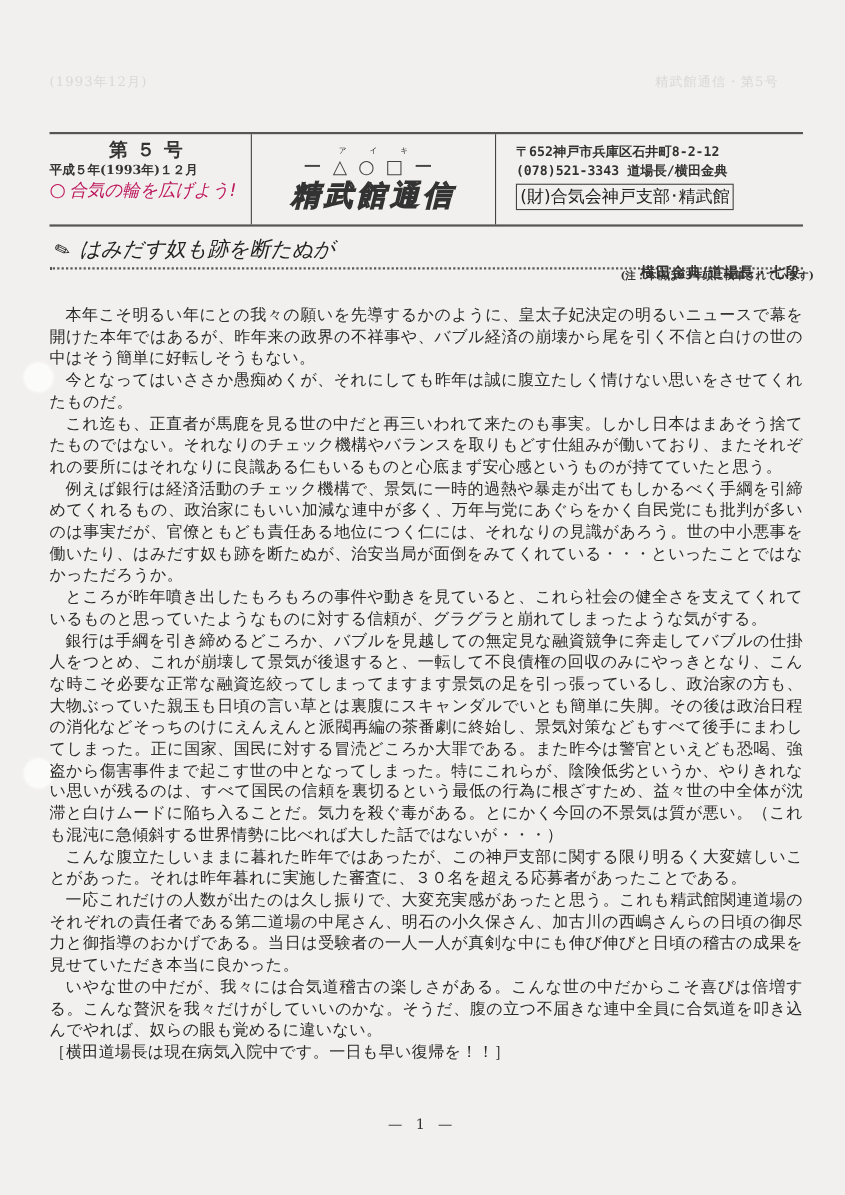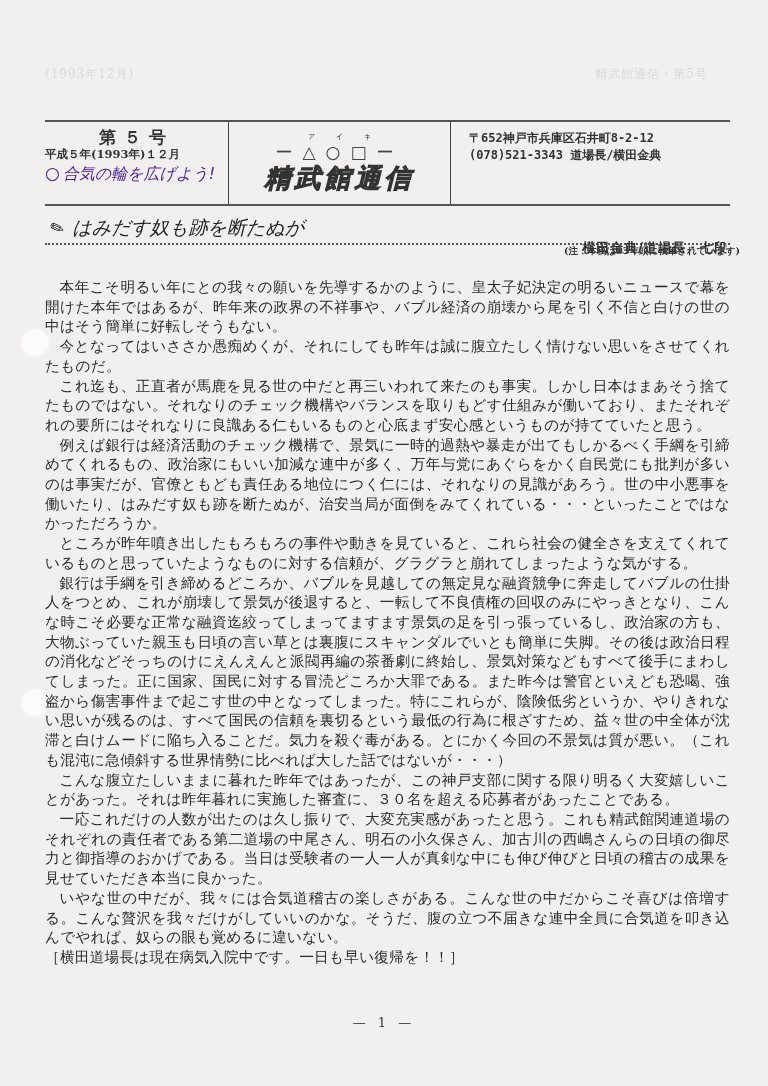--- a/index.html
+++ b/index.html
@@ -26,21 +26,21 @@
     position: absolute; left: 45px; top: 120px; width: 685px; height: 82px;
     border-top: 2px solid #555; border-bottom: 2px solid #555;
     display: flex;
   }
   .mh-col { height: 100%; box-sizing: border-box; }
   .mh-left { width: 184px; border-right: 1.5px solid #444; padding: 6px 0 0 0; }
   .mh-mid { width: 222px; border-right: 1.5px solid #444; text-align: center; padding-top: 10px; }
   .mh-right { flex: 1; padding: 8px 0 0 18px; }
   .issue-no { font-family: "DejaVu Serif", serif; font-weight: bold; font-size: 17px; text-align: center; letter-spacing: 8px; color: #333; line-height: 18px; }
   .issue-date { font-size: 11.5px; font-weight: bold; line-height: 16px; color: #333; }
-  .slogan { font-family: "DejaVu Sans", sans-serif; font-size: 16px; font-style: italic; line-height: 22px; color: #4c1d95; white-space: nowrap; }
+  .slogan { font-family: "DejaVu Sans", sans-serif; font-size: 16px; font-style: italic; line-height: 22px; color: #be185d; white-space: nowrap; }
   .slogan .circ { font-style: normal; font-size: 17px; margin-right: 3px; }
   .ruby-row { font-size: 7px; letter-spacing: 0; height: 10px; line-height: 10px; color: #333; }
   .ruby-row span { display: inline-block; width: 28px; text-align: center; }
   .shapes-row { font-size: 17px; line-height: 20px; letter-spacing: 10px; color: #444; font-family: "DejaVu Sans", sans-serif; text-align: center; }
   .newsletter-title {
     font-family: "DejaVu Sans", sans-serif; font-size: 26px; font-weight: bold; font-style: italic;
     color: #bdbdbd; -webkit-text-stroke: 1px #333; letter-spacing: 4px; line-height: 32px;
   }
   .addr-line { font-family: "DejaVu Sans Mono", monospace; font-size: 12px; font-weight: bold; line-height: 17px; color: #333; white-space: nowrap; }
   .org-box {
@@ -83,20 +83,21 @@
     <div class="mh-col mh-mid">
       <div class="ruby-row">
         <span>ア</span><span>イ</span><span>キ</span>
       </div>
       <div class="shapes-row">ー△○□ー</div>
       <div class="newsletter-title">精武館通信</div>
     </div>
     <div class="mh-col mh-right">
       <div class="addr-line">〒652神戸市兵庫区石井町8-2-12</div>
       <div class="addr-line">(078)521-3343 道場長/横田金典</div>
+      <div class="org-box">(財)合気会神戸支部･精武館</div>
     </div>
   </div>
 
   <div class="article-head">
     <div class="article-title">
       <span class="pencil">✎</span><span>はみだす奴も跡を断たぬが</span>
     </div>
     <div class="byline">横田金典/道場長・七段</div>
   </div>
   <div class="note">(注：本稿は93年頭に執筆されています)</div>

